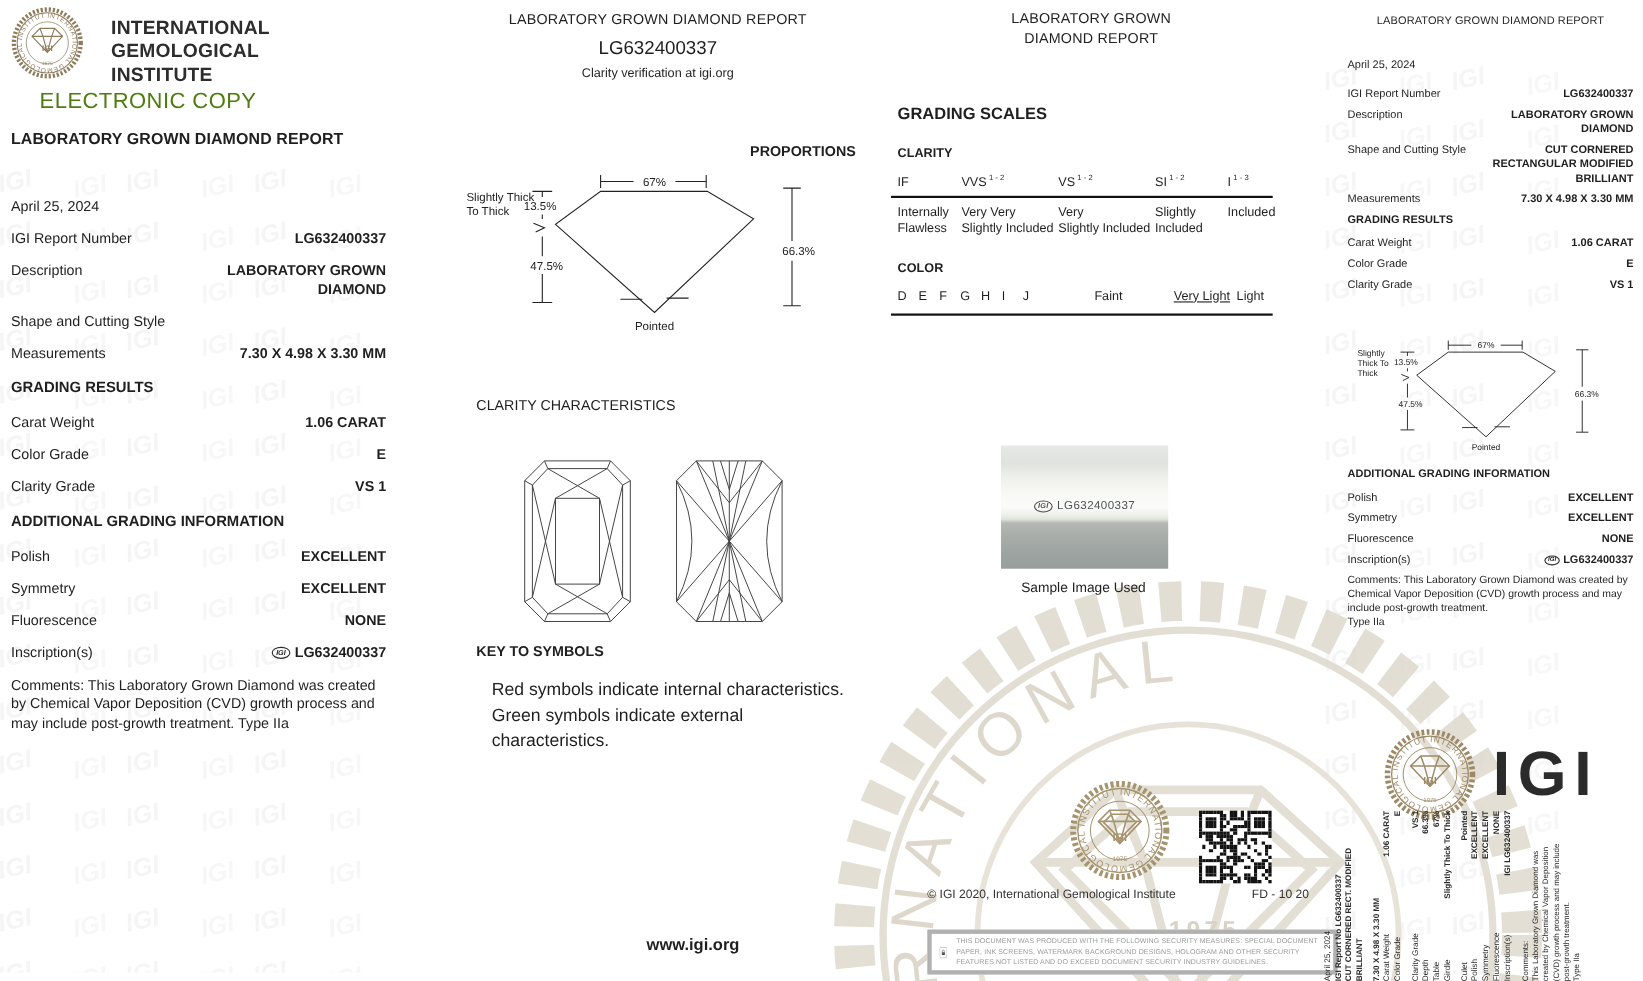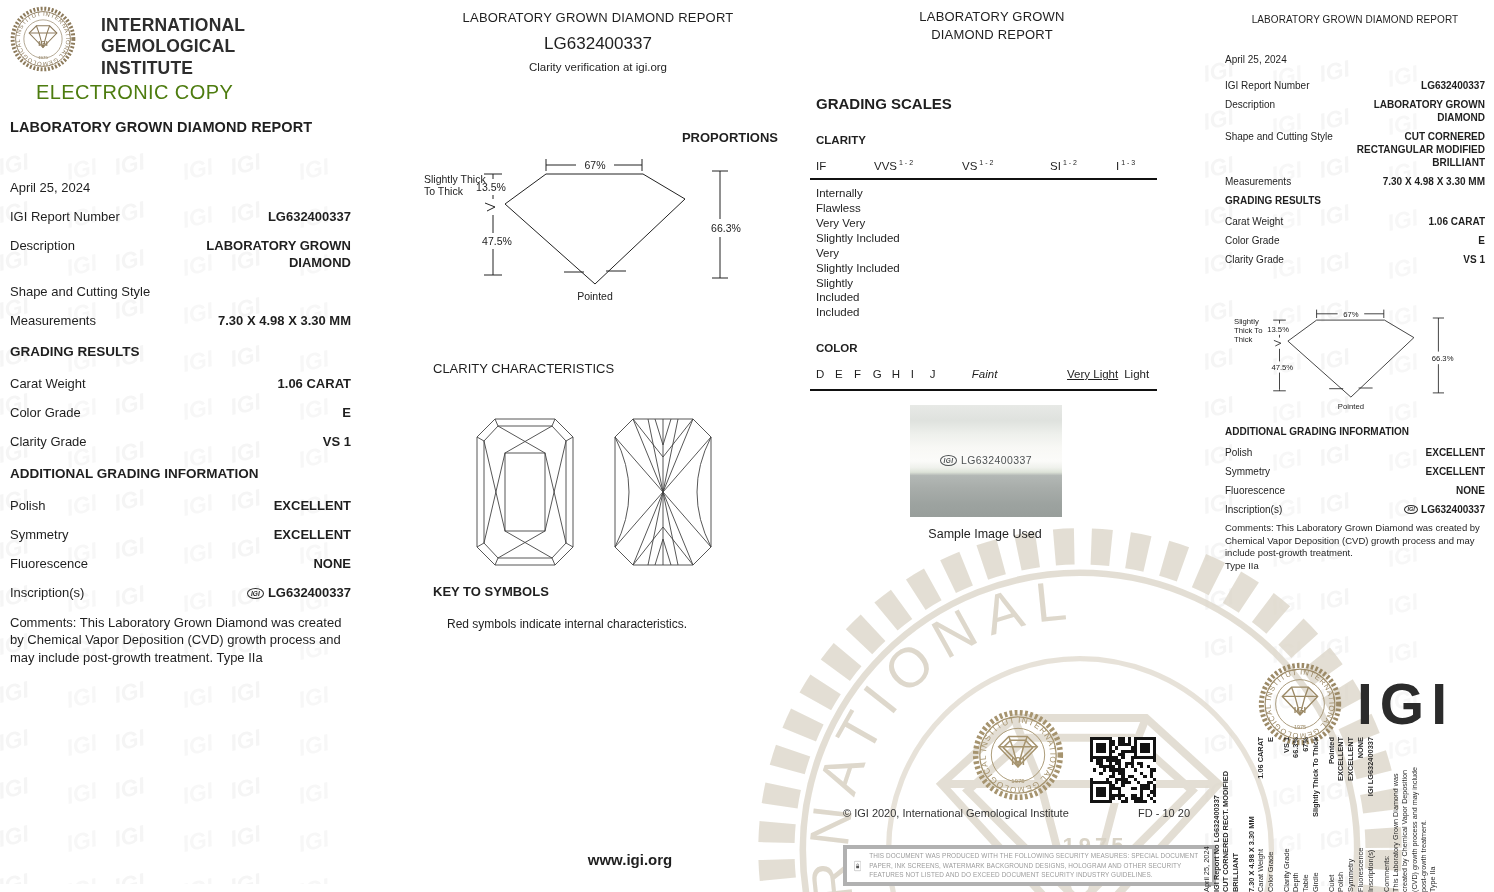--- a/index.html
+++ b/index.html
@@ -43,46 +43,46 @@
   
   .p2{position:absolute;left:418px;top:10px;width:360px;z-index:2;}
   .p2-title{text-align:center;font-size:13px;letter-spacing:.2px;}
   .p2-number{text-align:center;font-size:17px;margin-top:9px;}
   .p2-verif{text-align:center;font-size:11.5px;margin-top:7px;}
   .p2 .sec-h2{font-size:13px;font-weight:700;margin:57px 0 0 9px;text-align:right;}
   .prop-svg{display:block;margin-top:6px;}
   .p2 .cc-h{font-size:13px;font-weight:400;margin:50px 0 0 15px;}
   .cc-diagrams{display:flex;margin:38px 0 0 57px;gap:38px;}
   .p2 .kts-h{font-size:13px;font-weight:700;margin:14px 0 0 15px;}
-  .kts-lines{margin:17px 0 0 29px;font-size:12px;line-height:1.45;}
+  .kts-lines{margin:17px 0 0 29px;font-size:16px;line-height:1.45;}
   .website{position:absolute;left:540px;top:851px;width:180px;text-align:center;
            font-size:15px;font-weight:700;z-index:2;}
 
   
   .p3{position:absolute;left:806px;top:8px;width:372px;z-index:2;}
   .p3-title{text-align:center;font-size:13px;line-height:1.35;letter-spacing:.2px;}
   .gs-h{font-size:15px;font-weight:700;margin:52px 0 0 10px;}
   .cl-h,.co-h{font-size:11.5px;font-weight:700;margin:22px 0 0 10px;}
   .cg-row{display:flex;margin:13px 0 0 10px;font-size:11.5px;}
   .cg-row .cg:nth-child(1){width:58px;}
   .cg-row .cg:nth-child(2){width:88px;}
   .cg-row .cg:nth-child(3){width:88px;}
   .cg-row .cg:nth-child(4){width:66px;}
   .cg-row .cg:nth-child(5){width:46px;}
   .cg sup{font-size:7px;margin-left:2px;}
   .rule{margin:6px 0 0 4px;width:347px;border-top:2px solid #111;}
-  .cd-row{display:flex;margin:6px 0 0 10px;font-size:11.5px;line-height:1.3;flex-direction:column;}
+  .cd-row{display:flex;margin:6px 0 0 10px;font-size:11.5px;line-height:1.3;}
   .cd-row .cd:nth-child(1){width:58px;}
   .cd-row .cd:nth-child(2){width:88px;}
   .cd-row .cd:nth-child(3){width:88px;}
   .cd-row .cd:nth-child(4){width:66px;}
   .cd-row .cd:nth-child(5){width:46px;}
   .co-row{display:flex;align-items:baseline;margin:14px 0 0 10px;font-size:11.5px;}
   .co-row .cl-letter{width:19px;}
-  .co-row .cr-faint{width:72px;text-align:center;font-style:italic;}
+  .co-row .cr-faint{width:72px;text-align:right;}
   .co-row .cr-vlight{width:98px;text-align:right;text-decoration:underline;}
   .co-row .cr-light{width:60px;text-align:left;padding-left:6px;}
 
   .sample-photo{position:absolute;left:910px;top:405px;width:152px;height:112px;z-index:2;
     background:linear-gradient(180deg,#e7e9e6 0%,#dfe2de 14%,#eef0ec 26%,#f8f8f5 38%,#fbfbf9 50%,
                #eff1ec 56%,#dde3d8 60%,#b3b8b5 63%,#a8adaa 74%,#9da3a0 88%,#989e9b 100%);}
   .sample-photo .insc{position:absolute;left:0;top:44%;width:100%;text-align:center;font-size:10.5px;
                       color:#4e5254;letter-spacing:.4px;display:flex;justify-content:center;gap:4px;align-items:center;}
   .sample-photo .insc .igi-chip{border-color:#4e5254;color:#4e5254;}
   .sample-caption{position:absolute;left:885px;top:527px;width:200px;text-align:center;font-size:12.5px;z-index:2;}
@@ -448,20 +448,21 @@
           <path d="M20,2 L50,40 L80,2 M20,148 L50,110 L80,148"></path>
           <path d="M42,2 L50,28 L58,2 M42,148 L50,122 L58,148"></path>
           <path d="M2,20 Q30,75 2,130 M98,20 Q70,75 98,130"></path>
         </g>
       </svg>
     </div>
 
     <div class="kts-h">KEY TO SYMBOLS</div>
     <div class="kts-lines">
       <div>Red symbols indicate internal characteristics.</div>
+      <div>Green symbols indicate external characteristics.</div>
     </div>
   </section>
 
   <div class="website">www.igi.org</div>
 
   <section class="p3">
     <div class="p3-title pre">LABORATORY GROWN
 DIAMOND REPORT</div>
     <div class="gs-h">GRADING SCALES</div>
 

